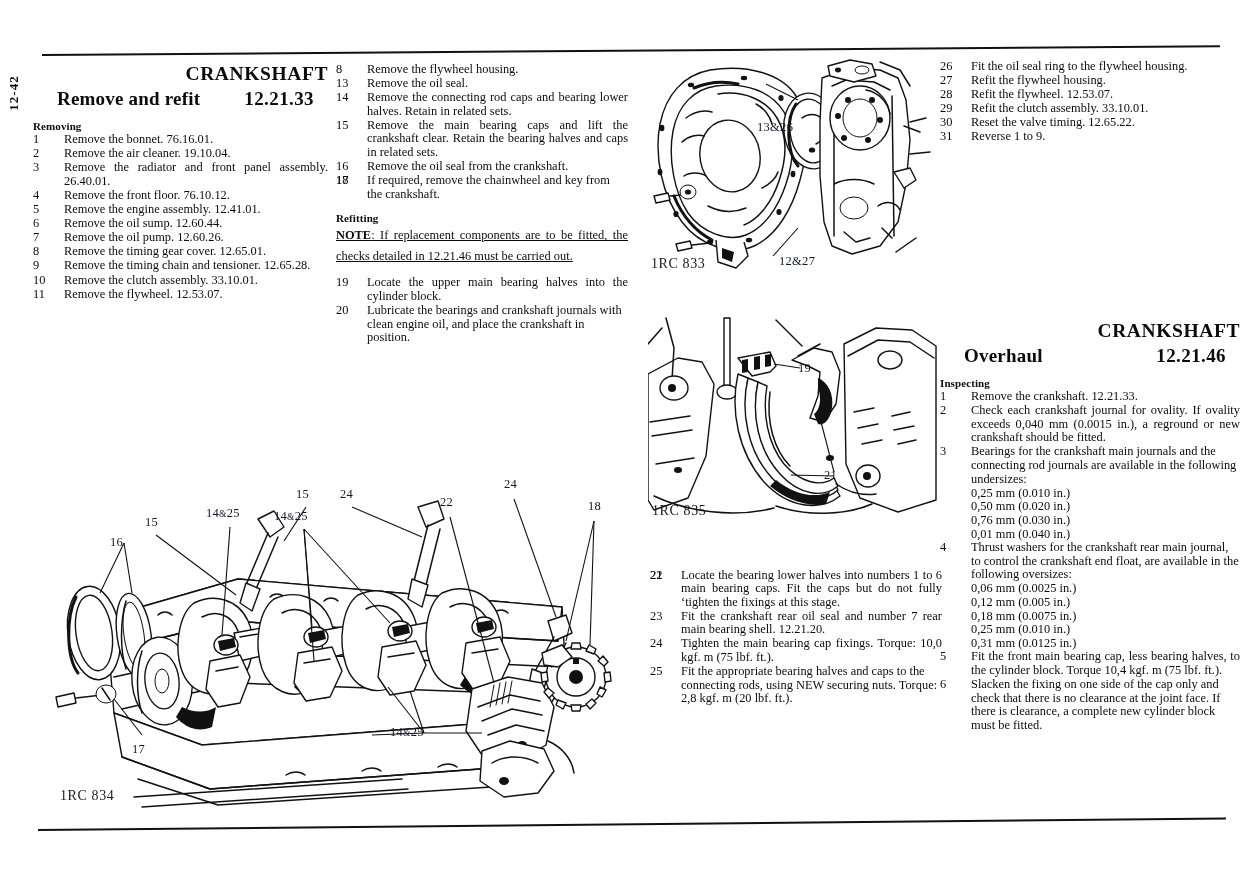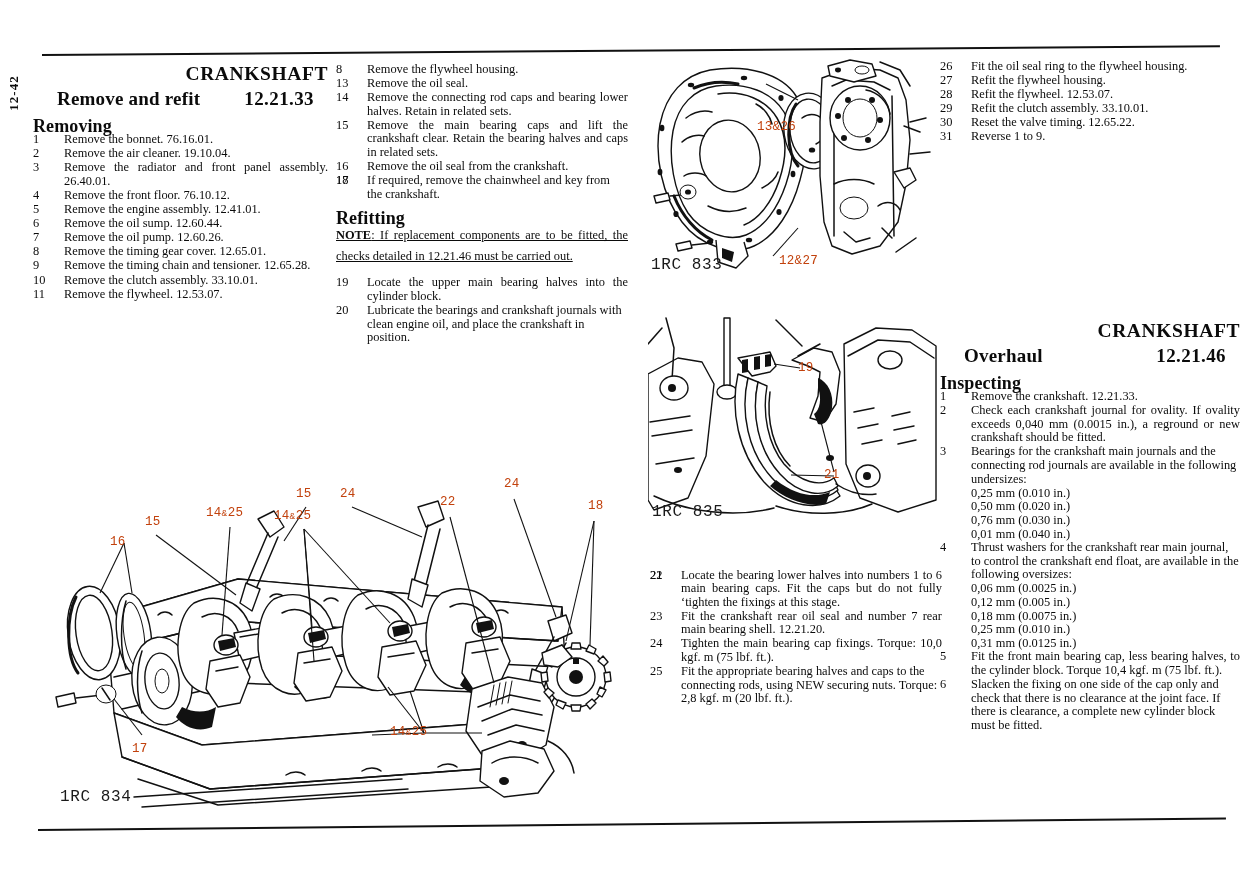--- a/index.html
+++ b/index.html
@@ -87,21 +87,21 @@
     font-size: 19px;
     font-weight: bold;
     margin: 0 0 13px 0;
     padding-left: 24px;
     padding-right: 14px;
     letter-spacing: 0.2px;
   }
   .sub-row .op-code { letter-spacing: 0.4px; }
 
   h2.block-head {
-    font-size: 18px;
+    font-size: 11px;
     font-weight: bold;
     margin: 0 0 0.5px 0;
     line-height: 14px;
     letter-spacing: 0.1px;
   }
 
   ol.steps, ul.plain {
     list-style: none;
     margin: 0;
     padding: 0;
@@ -140,31 +140,31 @@
     line-height: 13.6px;
     white-space: nowrap;
   }
 
   
   .figure {
     position: absolute;
   }
   .fig-caption {
     position: absolute;
-    font-family: Liberation Mono, monospace;
-    font-size: 16px;
+    font-family: Liberation Serif, serif;
+    font-size: 14px;
     letter-spacing: 0.6px;
     color: #1a1a1a;
   }
   .callout {
     position: absolute;
-    font-family: Liberation Mono, monospace;
+    font-family: Liberation Serif, serif;
     font-size: 12.5px;
     letter-spacing: 0.3px;
-    color: #c2410c;
+    color: #0f172a;
     white-space: nowrap;
   }
   .callout .amp { font-size: 9.5px; }
 
   svg { display: block; }
   .ln { fill: none; stroke: #111; stroke-width: 1.5; stroke-linecap: round; stroke-linejoin: round; }
   .ln-thin { fill: none; stroke: #111; stroke-width: 1; stroke-linecap: round; stroke-linejoin: round; }
   .ln-thick { fill: none; stroke: #111; stroke-width: 3; stroke-linecap: round; stroke-linejoin: round; }
   .fl { fill: #111; stroke: none; }
   .fw { fill: #fff; stroke: #111; stroke-width: 1.4; stroke-linejoin: round; }

